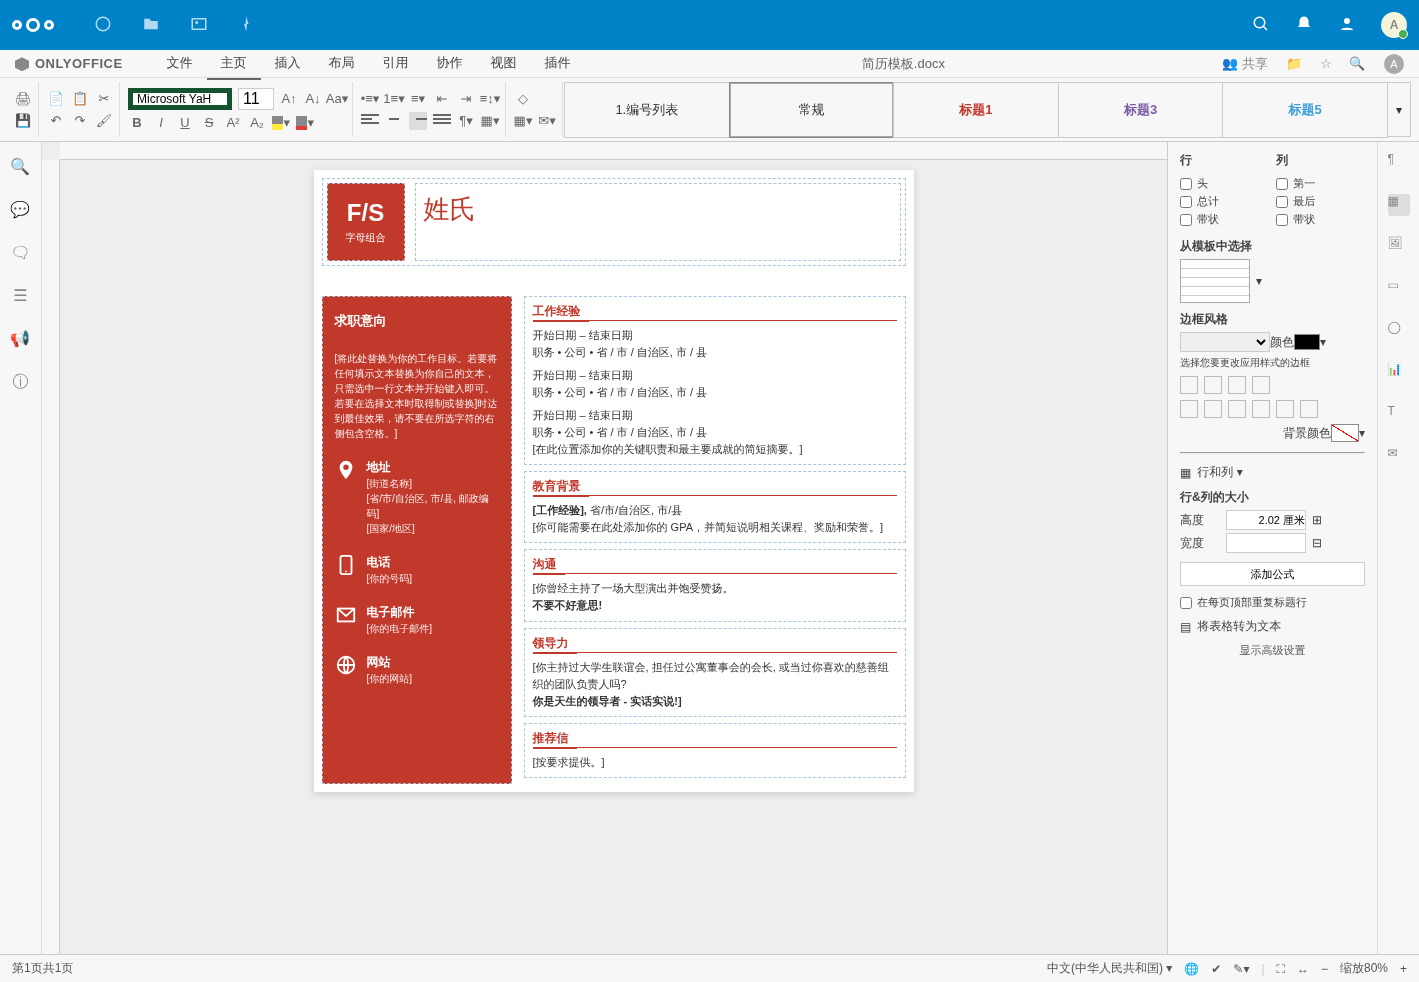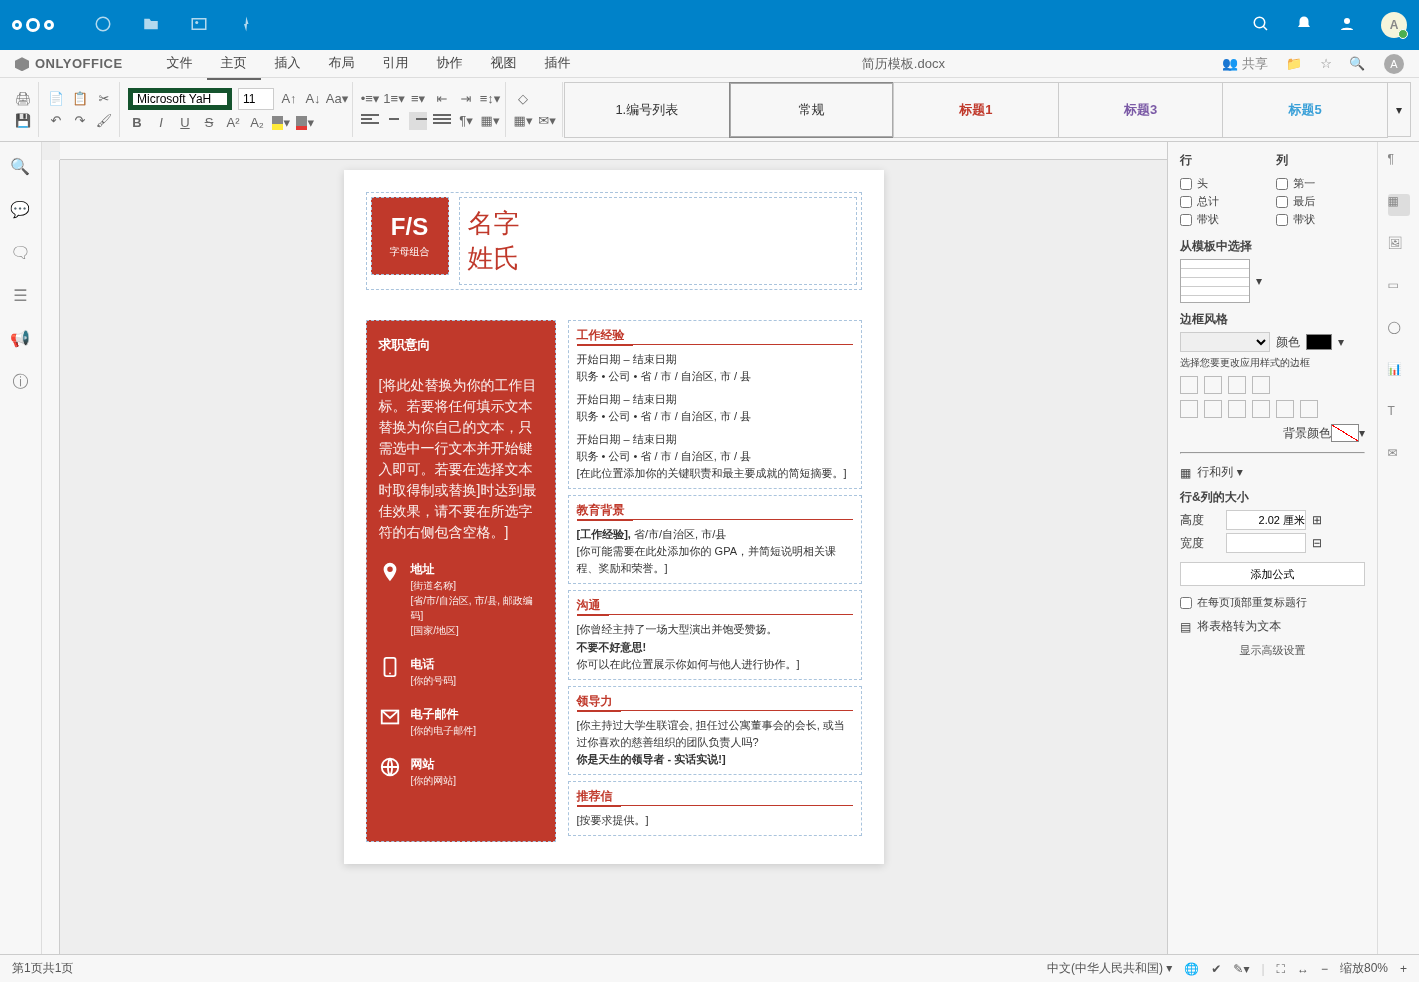--- a/index.html
+++ b/index.html
@@ -22,45 +22,45 @@
 .oo-tab{padding:6px 14px;cursor:pointer;color:#444}
 .oo-tab.active{border-bottom:2px solid #666}
 .oo-title{flex:1;text-align:center;color:#666}
 .oo-right{display:flex;gap:18px;align-items:center;color:#888}
 .oo-avatar{width:20px;height:20px;border-radius:50%;background:#aaa;display:flex;align-items:center;justify-content:center;color:#fff;font-size:11px}
 .ribbon{height:64px;background:#f7f7f7;border-bottom:1px solid #ccc;display:flex;padding:4px 8px;gap:2px}
 .ribbon-sec{display:flex;flex-direction:column;gap:4px;padding:0 6px;border-right:1px solid #ddd;justify-content:center}
 .ribbon-row{display:flex;gap:6px;align-items:center}
 .rb{width:18px;height:18px;display:flex;align-items:center;justify-content:center;color:#666;cursor:pointer;font-size:13px}
 .font-sel{border:5px solid #14532d;background:#fff;height:22px;padding:0 4px;font-size:12px;width:104px}
-.size-sel{border:1px solid #ccc;background:#fff;height:22px;padding:0 4px;font-size:12px;width:36px}
+.size-sel{border:1px solid #ccc;background:#fff;height:22px;padding:0 4px;font-size:16px;width:36px}
 .styles-strip{display:flex;flex:1;gap:0}
 .style-box{flex:1;border:1px solid #ccc;min-width:90px;height:56px;display:flex;align-items:center;justify-content:center;font-size:13px;cursor:pointer;margin-left:-1px}
 .style-box.sel{border:1px solid #888;box-shadow:inset 0 0 0 1px #aaa}
 .style-drop{width:24px;border:1px solid #ccc;display:flex;align-items:center;justify-content:center;margin-left:-1px}
 .main-area{display:flex;height:calc(100vh - 170px)}
 .left-tools{width:42px;background:#f7f7f7;border-right:1px solid #ddd;display:flex;flex-direction:column;align-items:center;padding-top:15px;gap:24px;color:#888}
 .left-tools div{cursor:pointer;font-size:16px}
 .ruler-area{flex:1;display:flex;flex-direction:column;background:#eee;overflow:hidden}
 .hruler{height:18px;background:#f7f7f7;border-bottom:1px solid #ccc;margin-left:18px;position:relative;font-size:9px;color:#888}
 .doc-wrap{flex:1;display:flex;overflow:auto}
 .vruler{width:18px;background:#f7f7f7;border-right:1px solid #ccc}
 .canvas{flex:1;background:#eee;padding:10px 0;display:flex;justify-content:center;align-items:flex-start}
-.page{width:540px;background:#fff;box-shadow:0 2px 8px rgba(0,0,0,.15);padding:22px;position:relative}
+.page{width:600px;background:#fff;box-shadow:0 2px 8px rgba(0,0,0,.15);padding:8px;position:relative}
 .tbl-border{border:1px dashed #aac4dd}
 .head-row{display:flex;gap:10px}
 .fs-box{width:78px;height:78px;background:#c0392b;color:#fff;display:flex;flex-direction:column;align-items:center;justify-content:center;border:1px dashed #aac4dd}
 .fs-big{font-size:24px;font-weight:bold}
 .fs-small{font-size:10px;margin-top:4px}
 .name-box{flex:1;border:1px dashed #aac4dd;padding:8px}
 .name-box div{color:#c0392b;font-size:26px}
 .body-row{display:flex;margin-top:30px}
 .red-col{width:190px;background:#c0392b;color:#fff;padding:15px 12px;font-size:11px}
 .red-col h4{font-size:13px;margin-bottom:21px}
-.red-col p{font-size:14px;line-height:1.5;opacity:.92}
+.red-col p{font-size:10px;line-height:1.5;opacity:.92}
 .red-item{margin-top:18px;display:flex;gap:10px}
 .red-ico{width:22px;height:22px;flex-shrink:0}
 .red-item-txt h5{font-size:12px}
 .red-item-txt p{font-size:10px;opacity:.9}
 .white-col{flex:1;padding:0 0 0 12px}
 .sec{border:1px dashed #aac4dd;padding:6px 8px;margin-bottom:6px}
 .sec-title{color:#c0392b;font-weight:bold;font-size:12px;border-bottom:2px solid #c0392b;display:inline-block;padding-right:8px;margin-bottom:4px}
 .sec-line{height:1px;background:#c0392b;margin-top:-6px;margin-bottom:6px}
 .sec p{font-size:11px;line-height:1.55;color:#333}
 .right-panel{width:210px;background:#f7f7f7;border-left:1px solid #ccc;padding:10px 12px;font-size:12px;color:#444;overflow-y:auto}
@@ -271,21 +271,20 @@
     <div class="doc-wrap">
       <div class="vruler"></div>
       <div class="canvas">
         <div class="page">
           <div class="head-row tbl-border" style="padding:4px">
             <div class="fs-box">
               <div class="fs-big">F/S</div>
               <div class="fs-small">字母组合</div>
             </div>
             <div class="name-box">
-              <div>名字</div>
               <div>姓氏</div>
             </div>
           </div>
 
           <div class="body-row">
             <div class="red-col tbl-border">
               <h4>求职意向</h4>
               <p>[将此处替换为你的工作目标。若要将任何填示文本替换为你自己的文本，只需选中一行文本并开始键入即可。若要在选择文本时取得制或替换]时达到最佳效果，请不要在所选字符的右侧包含空格。]</p>
               <div class="red-item">
                 <svg class="red-ico" viewBox="0 0 24 24">
@@ -338,21 +337,21 @@
                 <p style="margin-top:6px">开始日期 – 结束日期</p><p>职务 • 公司 • 省 / 市 / 自治区, 市 / 县</p>
                 <p>[在此位置添加你的关键职责和最主要成就的简短摘要。]</p>
               </div>
               <div class="sec">
                 <span class="sec-title">教育背景</span><div class="sec-line"></div>
                 <p><b>[工作经验],</b> <span>省/市/自治区, 市/县</span></p>
                 <p>[你可能需要在此处添加你的 GPA，并简短说明相关课程、奖励和荣誉。]</p>
               </div>
               <div class="sec">
                 <span class="sec-title">沟通</span><div class="sec-line"></div>
-                <p>[你曾经主持了一场大型演出并饱受赞扬。</p><p><b>不要不好意思!</b></p><p>你可以在此位置展示你如何与他人进行协作。]</p>
+                <p>[你曾经主持了一场大型演出并饱受赞扬。</p><p><b>不要不好意思!</b></p>
               </div>
               <div class="sec">
                 <span class="sec-title">领导力</span><div class="sec-line"></div>
                 <p>[你主持过大学生联谊会, 担任过公寓董事会的会长, 或当过你喜欢的慈善组织的团队负责人吗?</p><p><b>你是天生的领导者 - 实话实说!]</b></p>
               </div>
               <div class="sec">
                 <span class="sec-title">推荐信</span><div class="sec-line"></div>
                 <p>[按要求提供。]</p>
               </div>
             </div>
@@ -396,21 +395,21 @@
             <span>带状</span>
           </label>
       </div>
     </div>
     <div class="rp-h">从模板中选择</div>
     <div style="display:flex;gap:6px;align-items:center">
       <div class="tmpl-grid"></div>
         <span>▾</span>
     </div>
     <div class="rp-h">边框风格</div>
-    <div style="display:flex;gap:6px;align-items:center">
+    <div style="display:flex;align-items:center">
       <select class="rp-sel" style="width:90px"><option></option></select>
       <span>颜色</span>
       <div class="color-sw"></div>
         <span>▾</span>
     </div>
     <p style="font-size:10px;margin-top:4px">选择您要更改应用样式的边框</p>
     <div class="bord-btns">
       <div class="bord-btn"></div>
       <div class="bord-btn"></div>
       <div class="bord-btn"></div>

